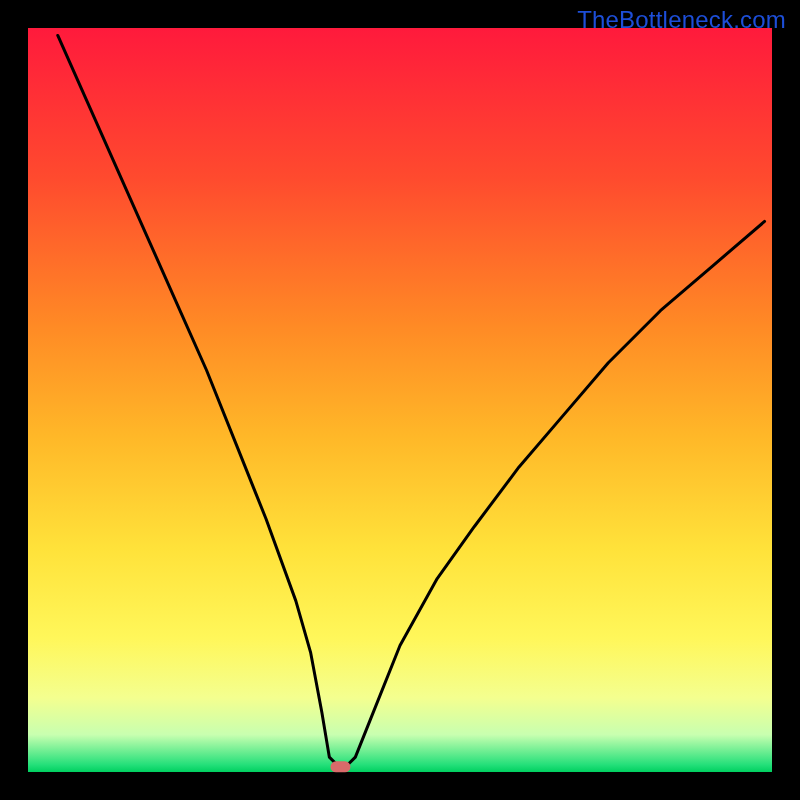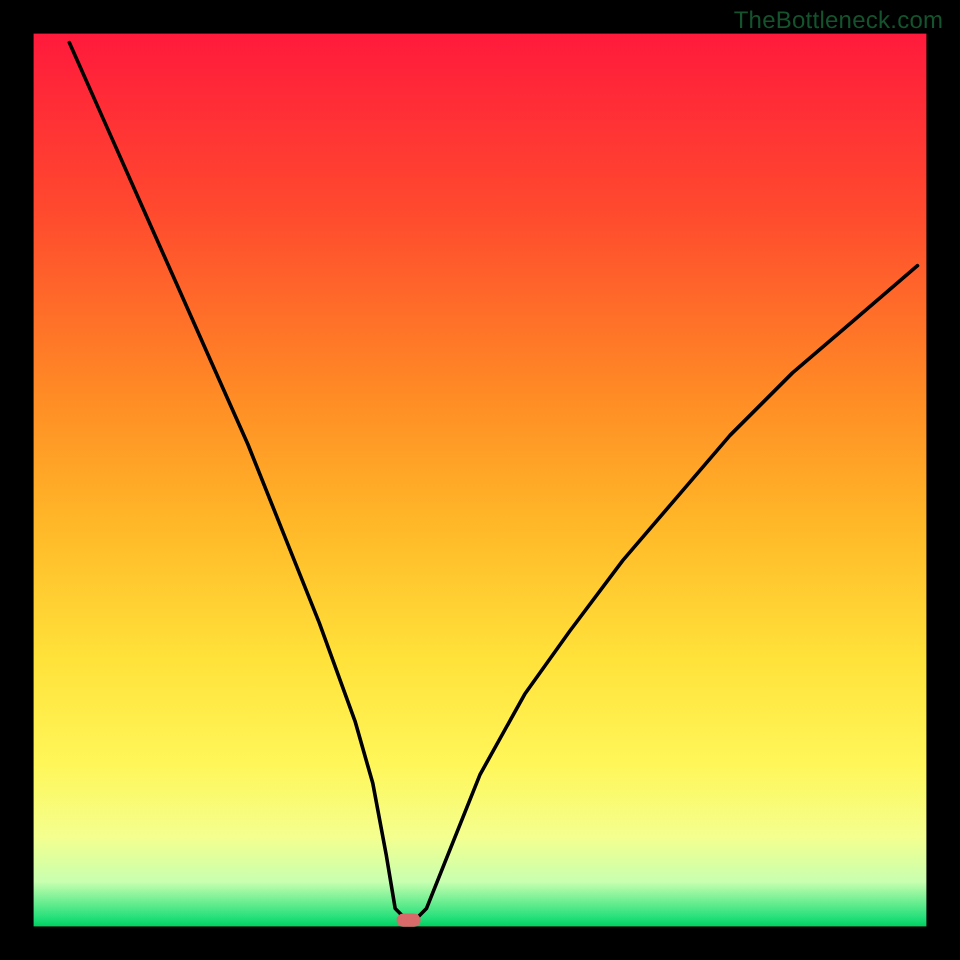--- a/index.html
+++ b/index.html
@@ -13,22 +13,22 @@
   }
   .frame {
     position: relative;
     width: 800px;
     height: 800px;
   }
   .watermark {
     position: absolute;
     top: 6px;
     right: 14px;
-    color: #14532d;
-    font-size: 20px;
+    color: #1d4ed8;
+    font-size: 24px;
     font-weight: 500;
     letter-spacing: 0.2px;
     z-index: 5;
   }
   svg {
     display: block;
   }
 </style>
 </head>
 <body>

